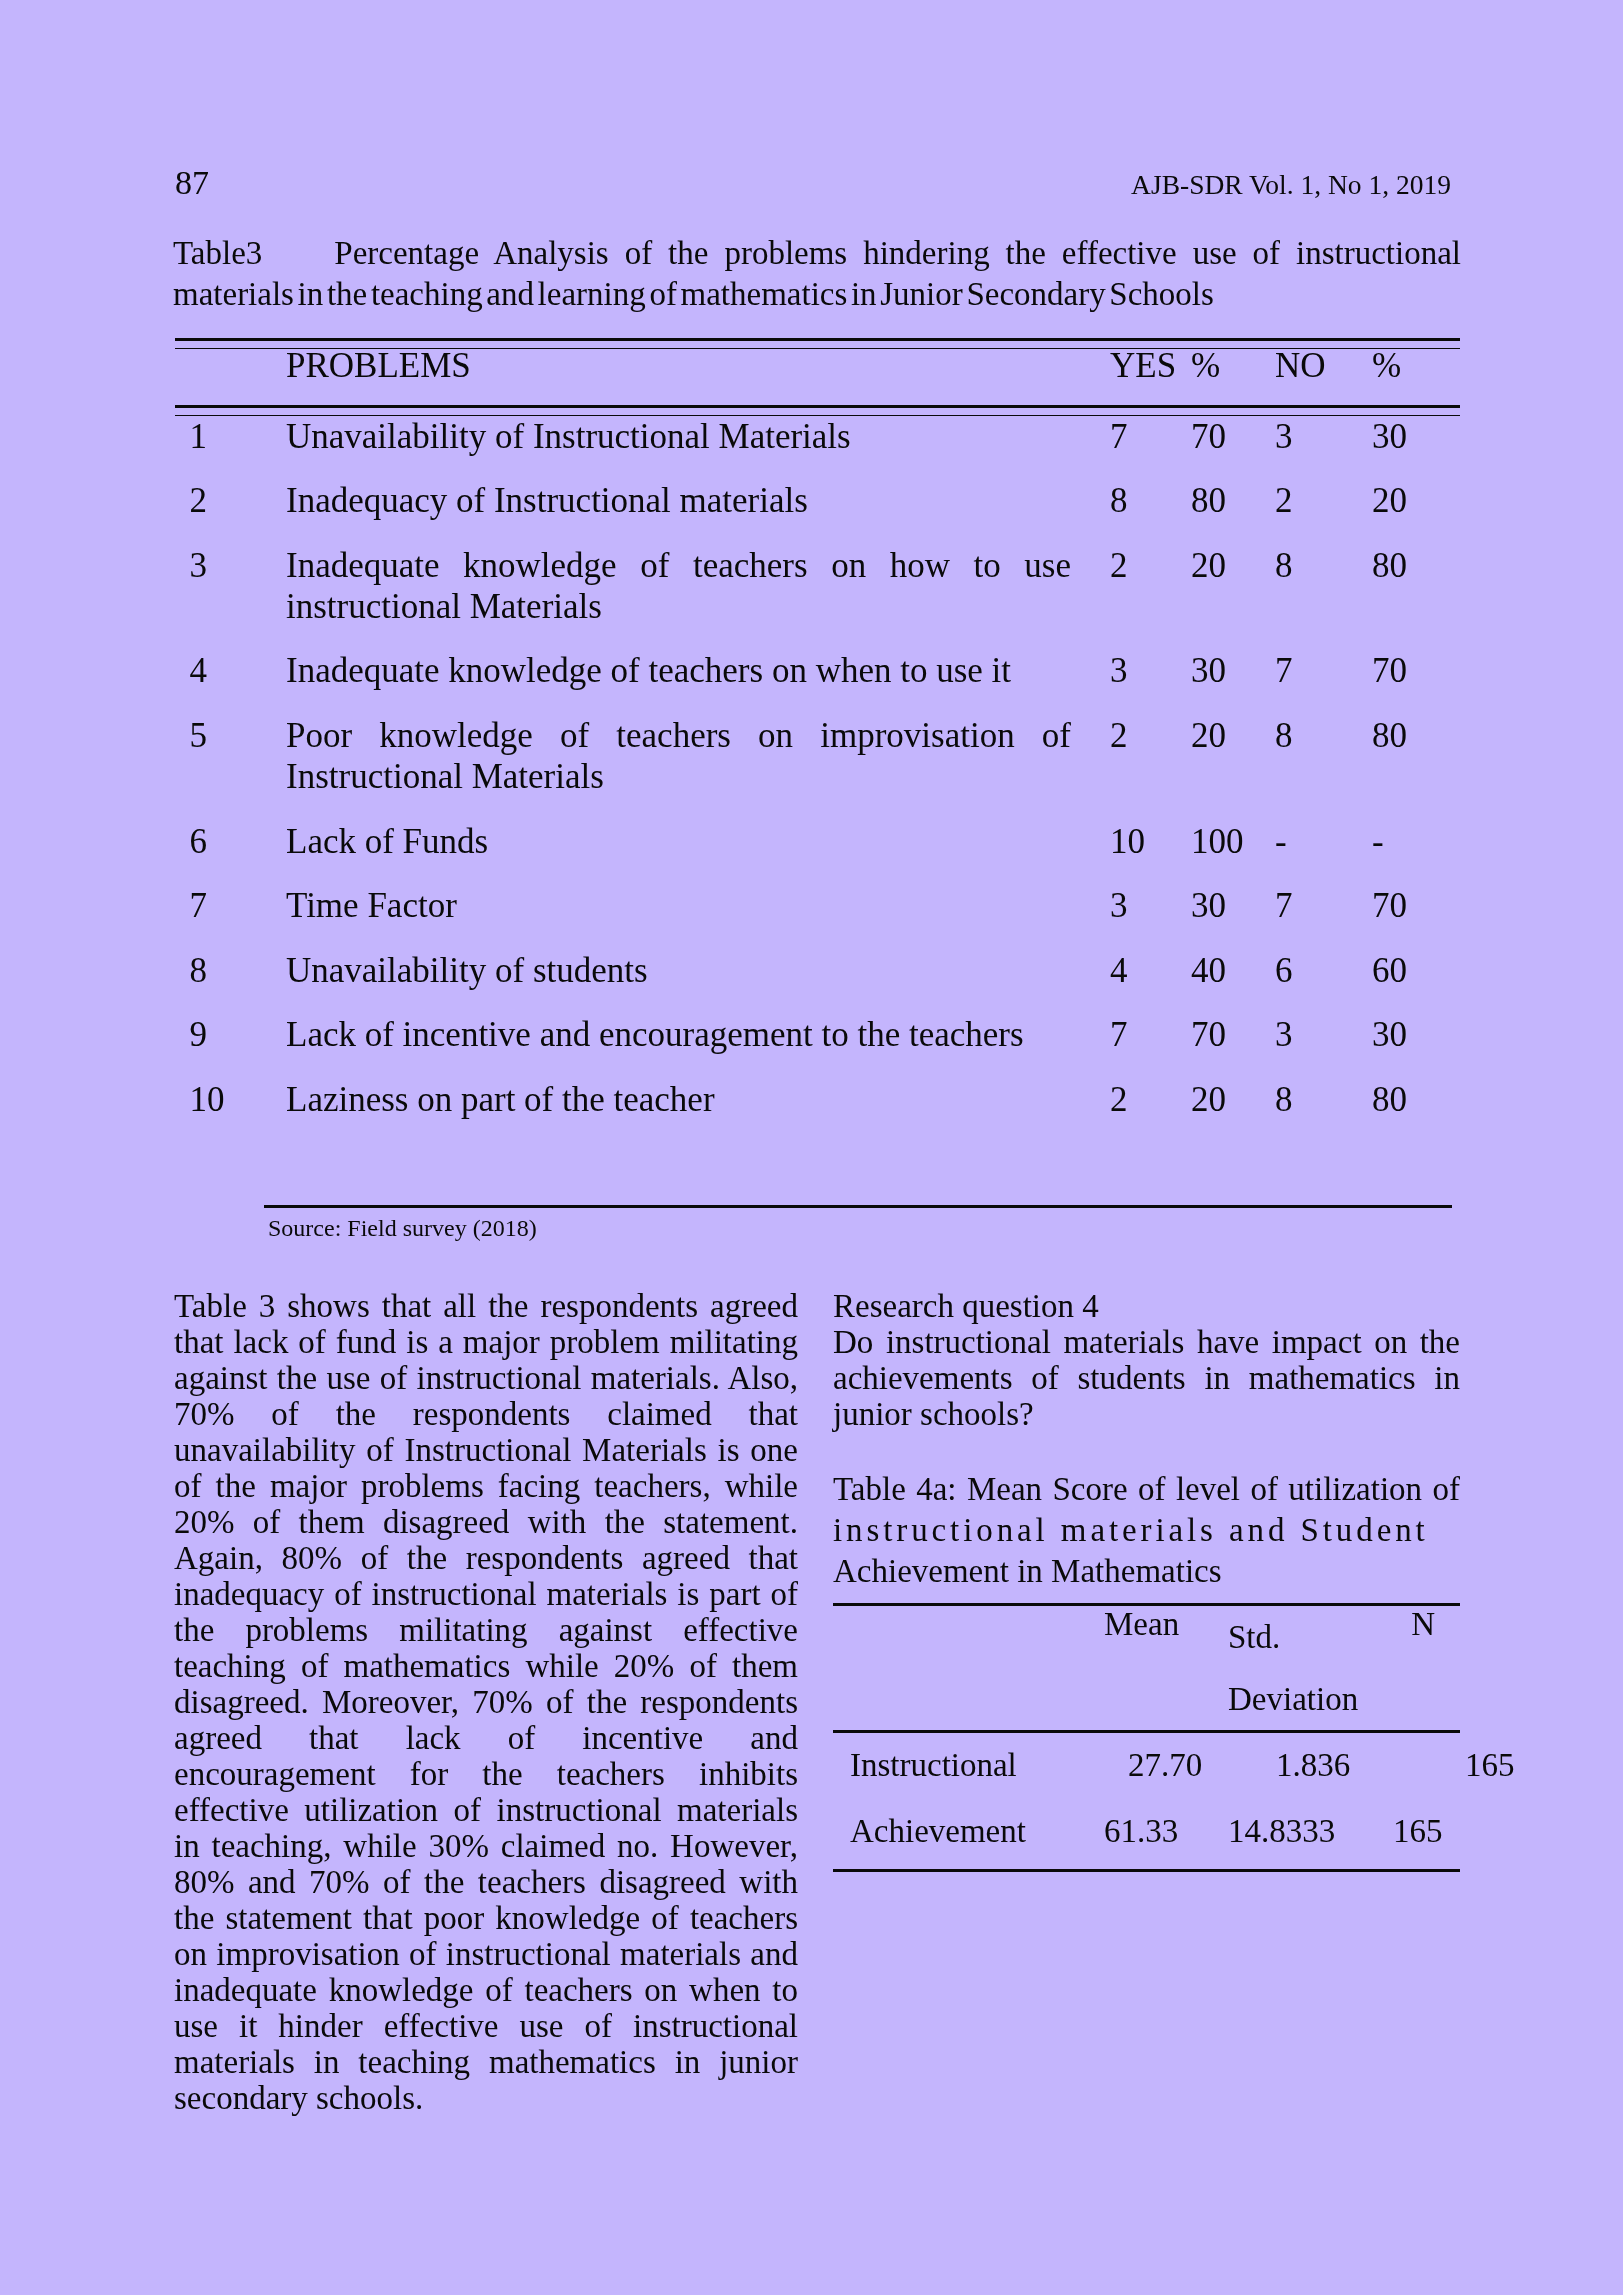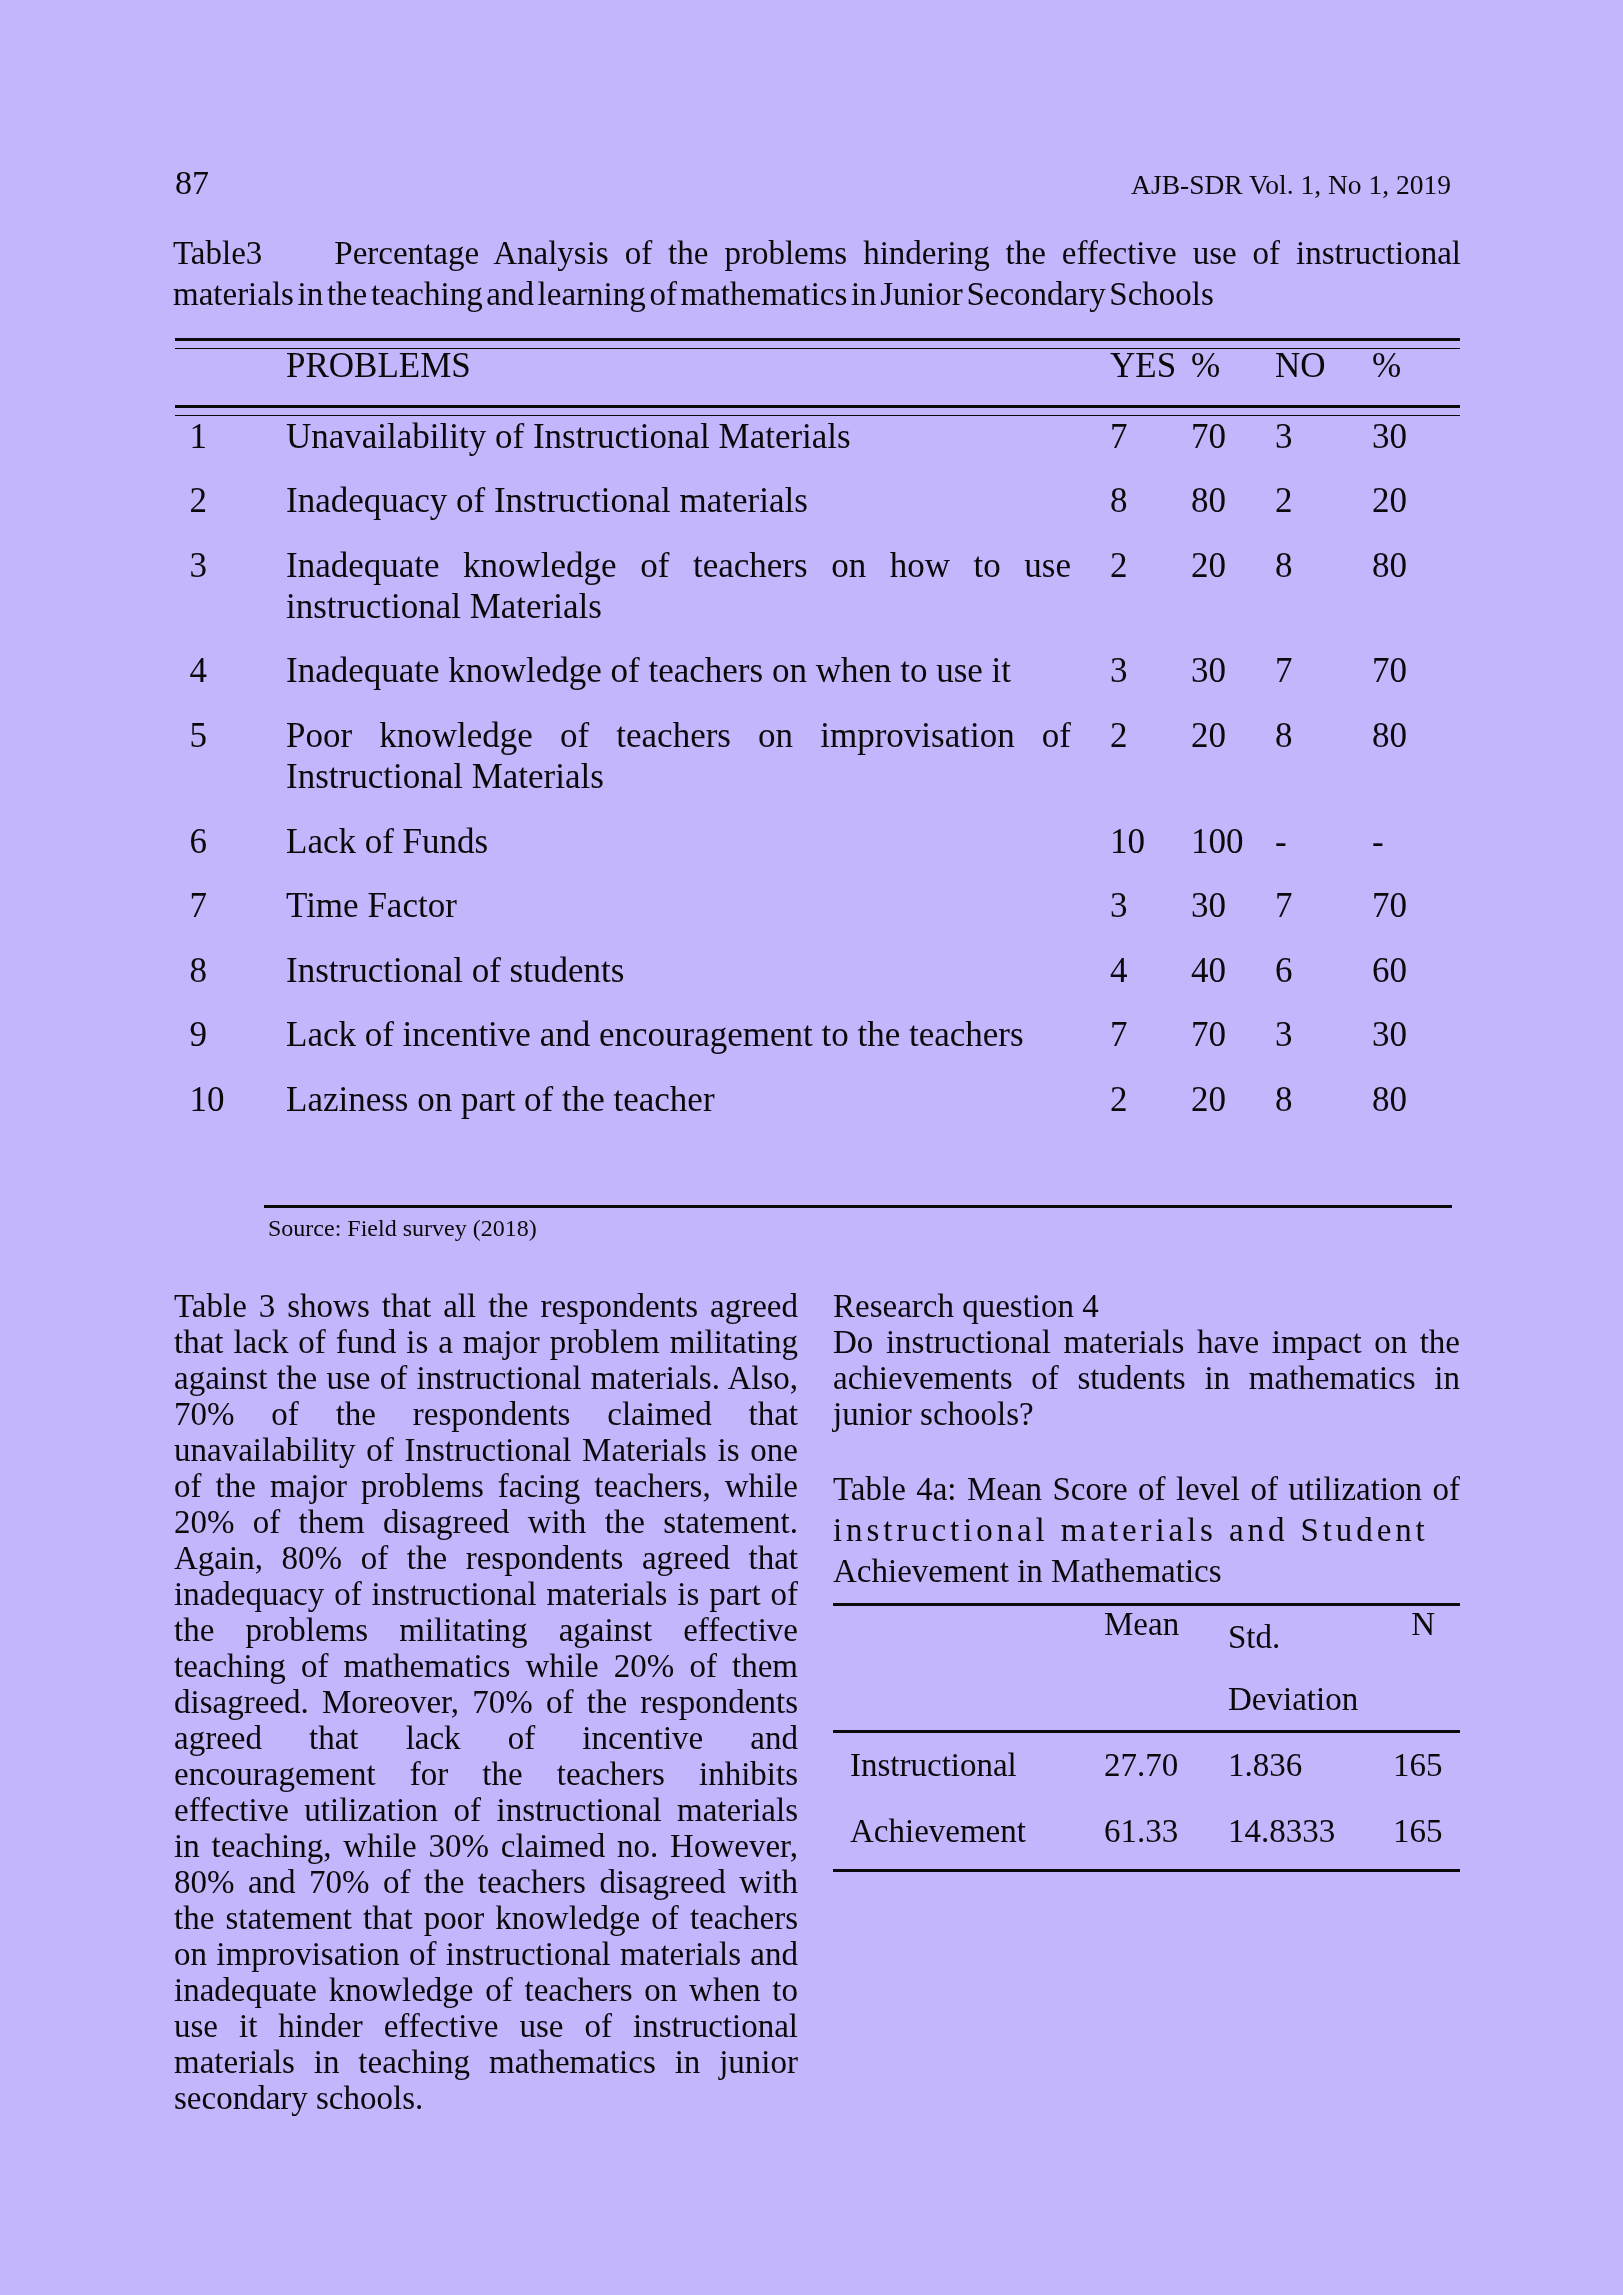--- a/index.html
+++ b/index.html
@@ -46,21 +46,21 @@
   .t4cap .l3{}
   
   .t4{margin-top:10.5px;font-size:33px;}
   .t4grid{display:grid;grid-template-columns:271px 124px 165px 67px;}
   .t4head{height:124px;align-items:start;}
   .t4head .single{line-height:33px;padding-top:2px;}
   .t4head .dbl{line-height:62px;}
   .t4head .ncell{padding-left:18.3px;}
   .t4rows{padding-top:14.4px;padding-bottom:18.3px;}
   .t4row{line-height:37px;}
-  .t4row.first{margin-bottom:29px;}
+  .t4row.first{margin-bottom:29px;gap:24px;}
   .t4row .lab{padding-left:17px;}
 </style>
 </head>
 <body>
 
 <div class="page">
 
   <div class="abs pageno">87</div>
   <div class="abs journal">AJB-SDR Vol. 1, No 1, 2019</div>
 
@@ -136,21 +136,21 @@
       <div class="t3grid t3row">
         <div class="num">7</div>
         <div class="prob">Time Factor</div>
         <div>3</div>
         <div>30</div>
         <div>7</div>
         <div>70</div>
       </div>
       <div class="t3grid t3row">
         <div class="num">8</div>
-        <div class="prob">Instructional of students</div>
+        <div class="prob">Unavailability of students</div>
         <div>4</div>
         <div>40</div>
         <div>6</div>
         <div>60</div>
       </div>
       <div class="t3grid t3row">
         <div class="num">9</div>
         <div class="prob">Lack of incentive and encouragement  to the teachers</div>
         <div>7</div>
         <div>70</div>

